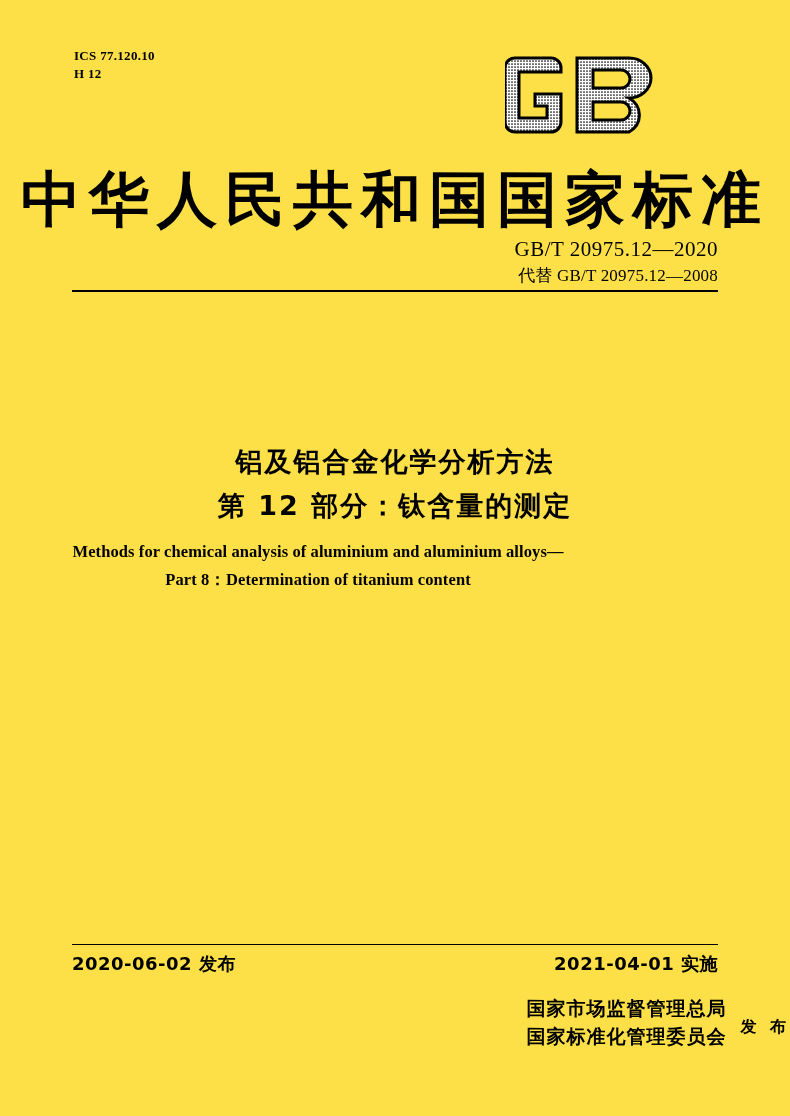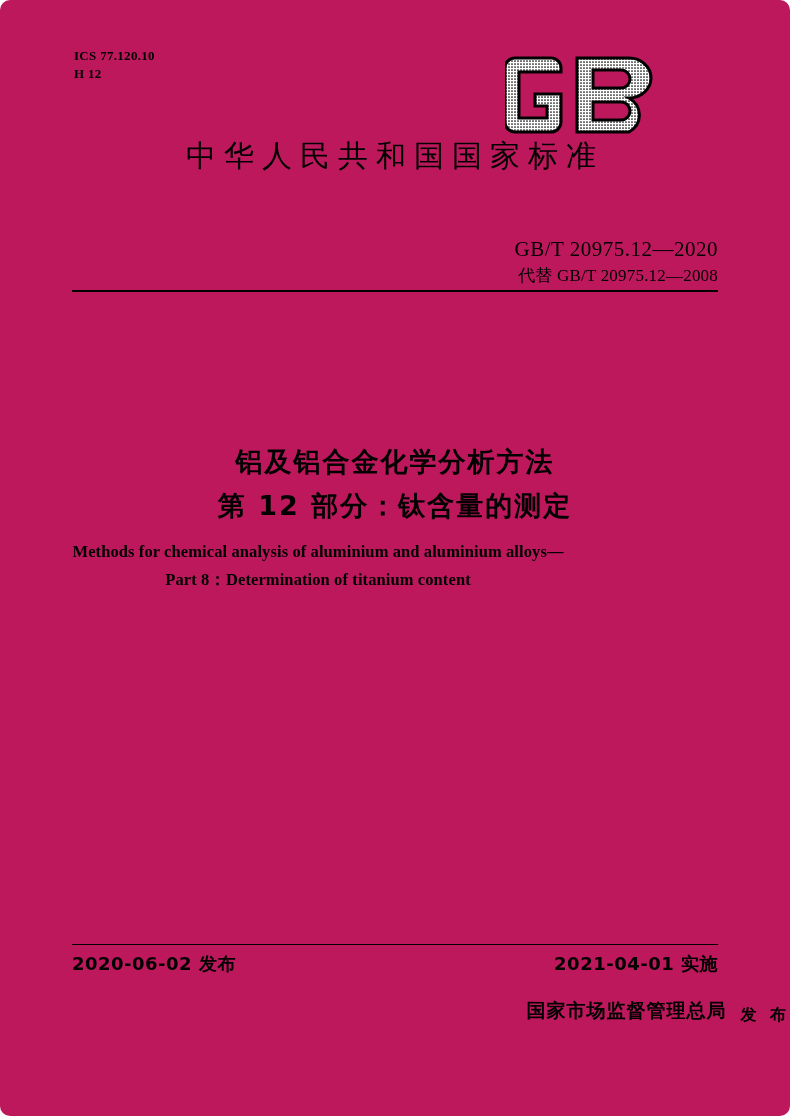--- a/index.html
+++ b/index.html
@@ -14,22 +14,21 @@
     font-family: "Liberation Serif", "DejaVu Serif", serif;
     color: #000000;
     overflow: hidden;
   }
 
   .page {
     position: absolute;
     left: 0; top: 0;
     width: 790px;
     height: 1116px;
-    background: #be185d;
-    border-radius: 10px;
+    background: #fde047;
   }
 
   
   .ics-block {
     position: absolute;
     left: 74px;
     top: 47px;
     font-family: "Liberation Serif", serif;
     font-weight: bold;
     font-size: 13px;
@@ -44,26 +43,26 @@
     left: 505px;
     top: 54px;
     width: 170px;
     height: 82px;
   }
 
   
   .national-standard {
     position: absolute;
     left: 0;
-    top: 136px;
-    width: 790px;
-    text-align: center;
-    font-family: "DejaVu Sans", sans-serif;
-    font-weight: normal;
-    font-size: 30px;
+    top: 160px;
+    width: 790px;
+    text-align: center;
+    font-family: "DejaVu Sans", sans-serif;
+    font-weight: bold;
+    font-size: 60px;
     letter-spacing: 8px;
     white-space: nowrap;
   }
 
   
   .std-no {
     position: absolute;
     right: 72px;
     top: 237px;
     text-align: right;
@@ -210,17 +209,18 @@
   <div class="rule rule-bottom"></div>
 
   <div class="date-row">
     <span>2020-06-02 发布</span>
     <span>2021-04-01 实施</span>
   </div>
 
   <div class="issuer">
     <div class="issuer-names">
       <div>国家市场监督管理总局</div>
+      <div>国家标准化管理委员会</div>
     </div>
     <div class="issuer-verb">发 布</div>
   </div>
 
 </div>
 
 </body></html>

